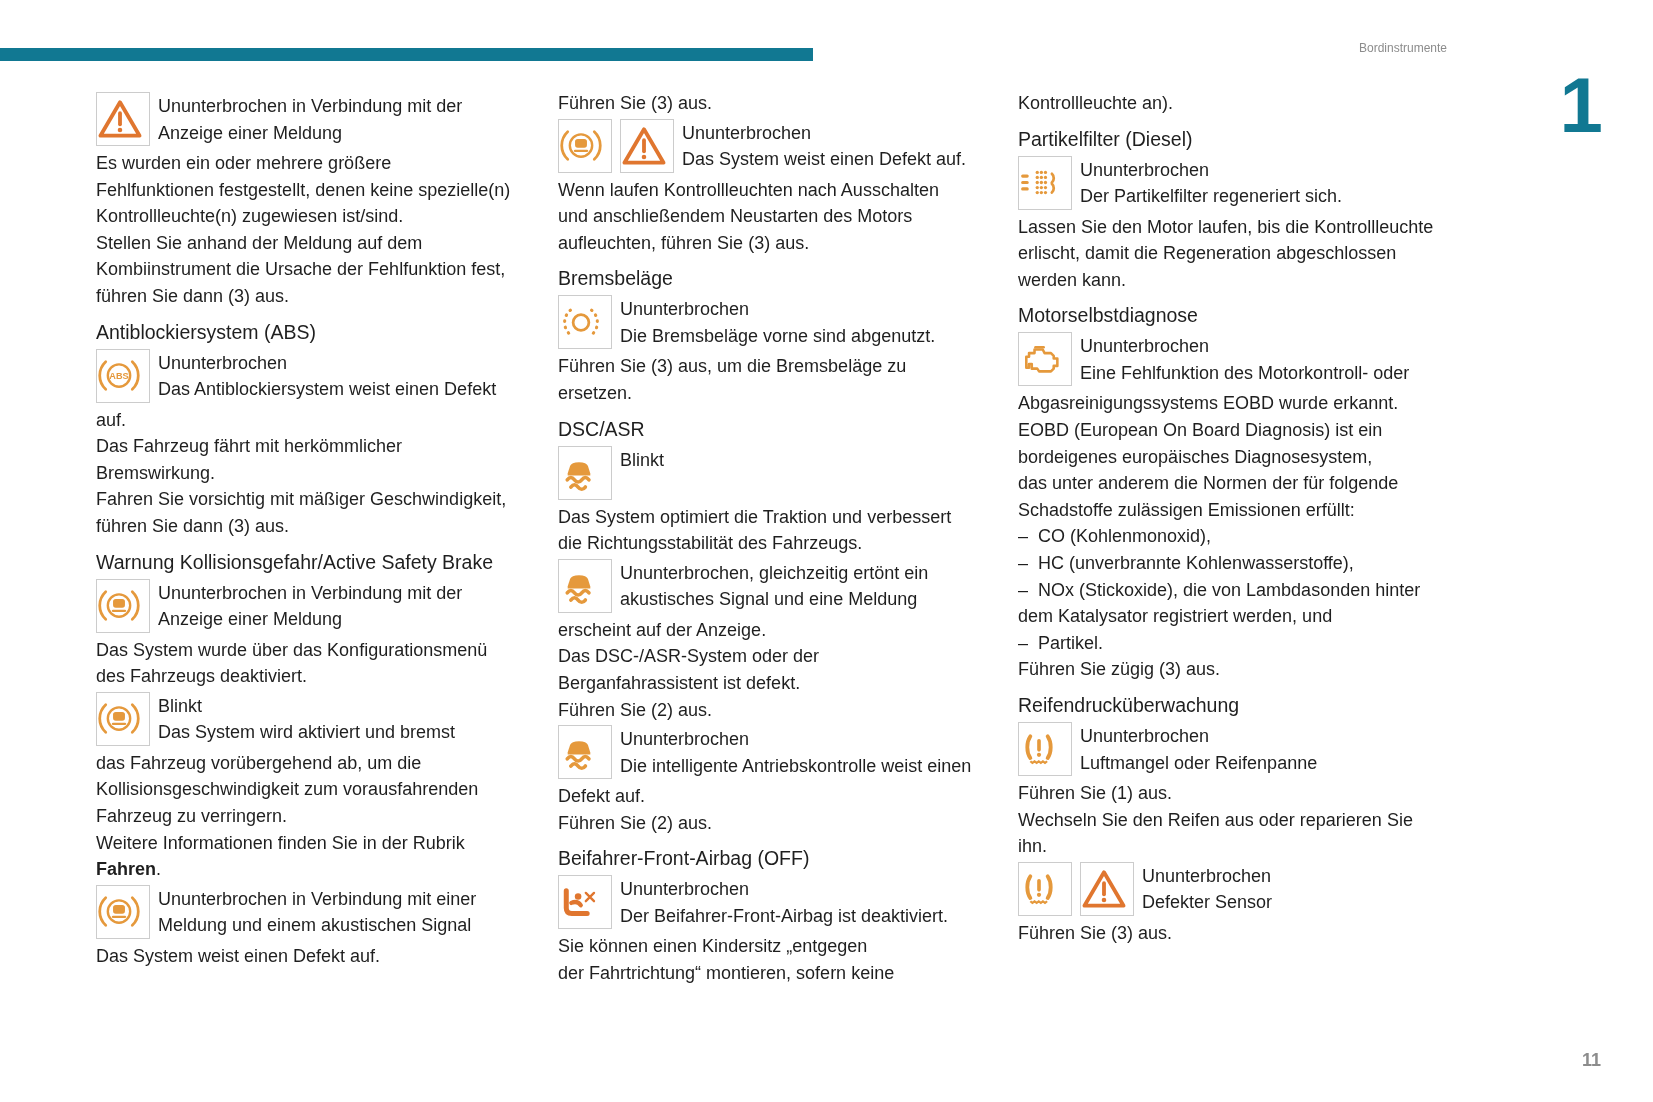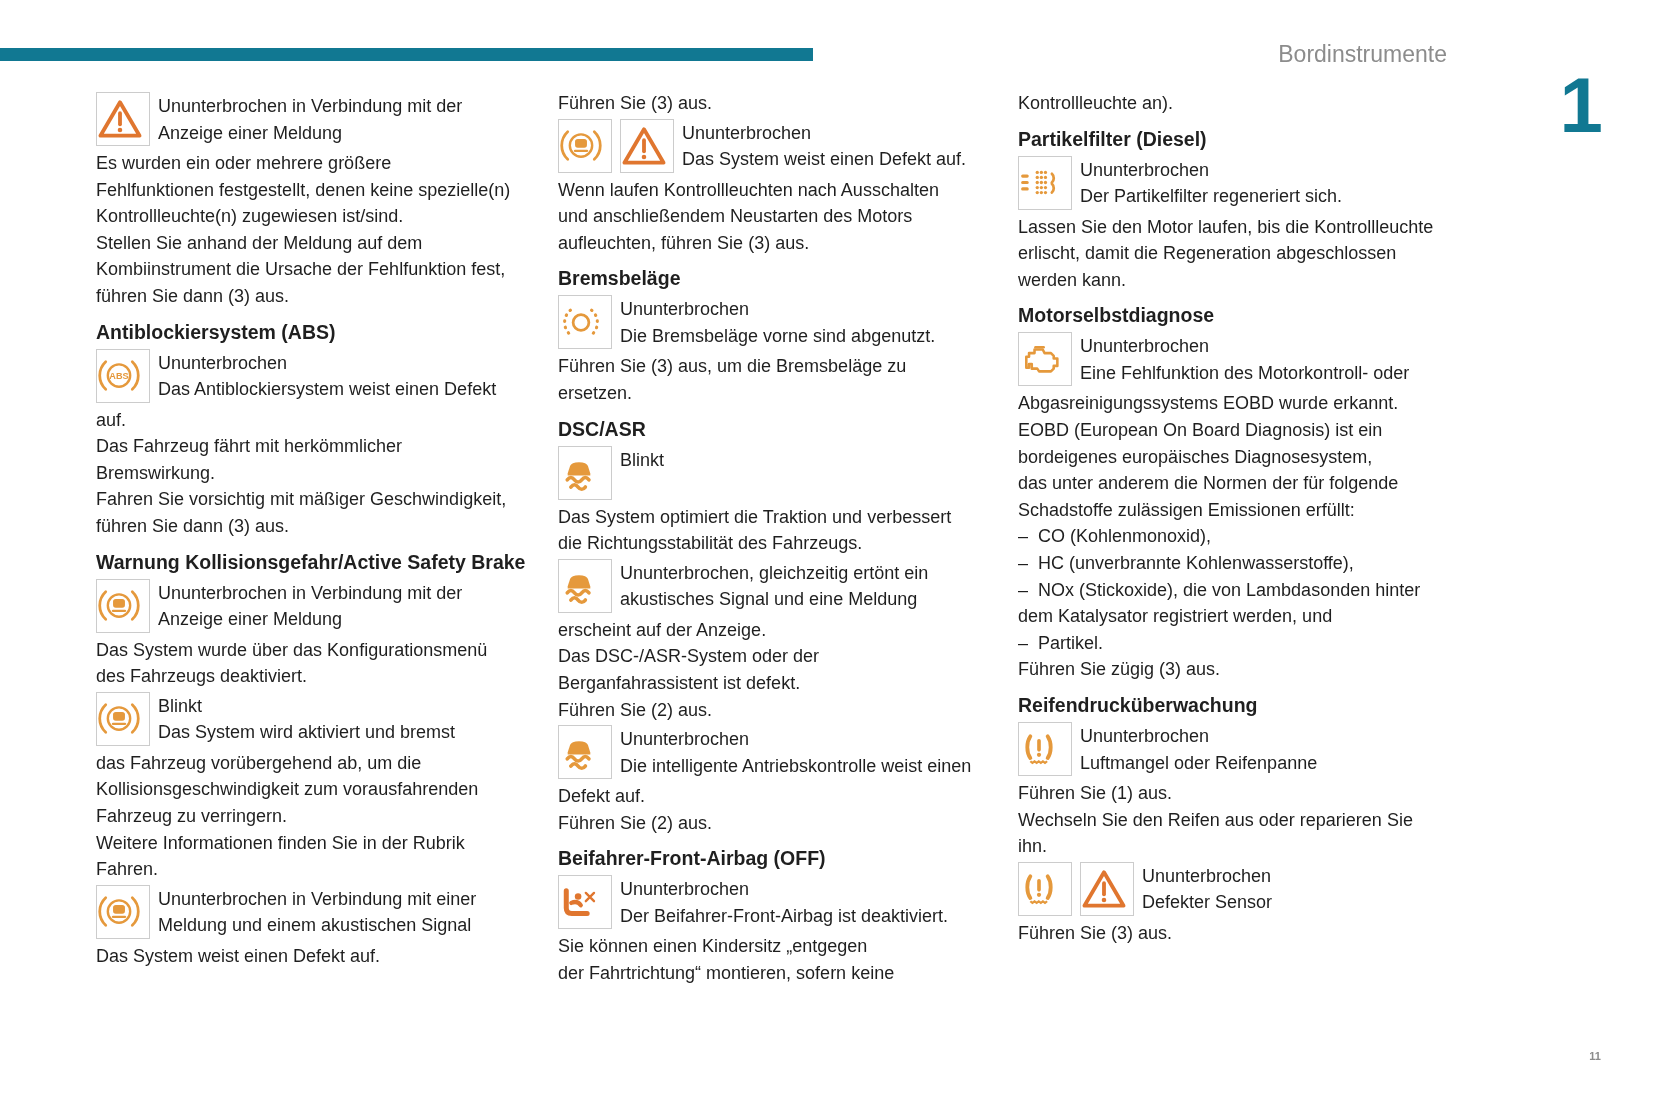--- a/index.html
+++ b/index.html
@@ -10,41 +10,41 @@
     --muted:#8c8c8c;
     --boxborder:#cccccc;
   }
   *{margin:0;padding:0;box-sizing:border-box}
   html,body{background:#ffffff}
   body{
     width:1653px;height:1102px;position:relative;overflow:hidden;
     font-family:"Liberation Sans", sans-serif;color:var(--text);
   }
   .topbar{position:absolute;left:0;top:48px;width:813px;height:13px;background:var(--accent)}
-  .header-title{position:absolute;top:41px;right:206px;font-size:23px;color:var(--muted)}
+  .header-title{position:absolute;top:41px;right:206px;font-size:12px;color:var(--muted)}
   .chapter-num{position:absolute;top:66px;right:50px;font-size:78px;font-weight:bold;line-height:1;color:var(--accent)}
-  .page-num{position:absolute;top:1050px;right:52px;font-size:11px;font-weight:bold;color:var(--muted)}
+  .page-num{position:absolute;top:1050px;right:52px;font-size:18px;font-weight:bold;color:var(--muted)}
   .column{position:absolute;top:90px;width:446px}
   #col1{left:96px}
   #col2{left:558px}
   #col3{left:1018px}
   .line{font-size:18px;line-height:26.6px;white-space:pre}
-  .heading{font-size:19.5px;font-weight:bold;line-height:26px;margin:9px 0 4px 0;max-width:430px;white-space:normal}
+  .heading{font-size:19.5px;font-weight:normal;line-height:26px;margin:9px 0 4px 0;max-width:430px;white-space:normal}
   .para{clear:both}
   .entry{min-height:58px;margin-top:2px;clear:both}
   .icon-box{
     float:left;width:54px;height:54px;border:1px solid var(--boxborder);
     background:#fff;display:flex;align-items:center;justify-content:flex-start;
     margin-right:8px;
   }
   .icon-box svg{display:block}
   .ic-amber{color:var(--amber)}
   .ic-orange{color:var(--orange)}
   .beside{overflow:hidden;padding-top:1px}
-  b{font-weight:normal}
+  b{font-weight:bold}
 </style>
 </head>
 <body>
 
 <div class="page">
   <div class="topbar"></div>
   <div class="header-title">Bordinstrumente</div>
   <div class="chapter-num">1</div>
   <div id="columns-wrap">
       <div class="column" id="col1">

